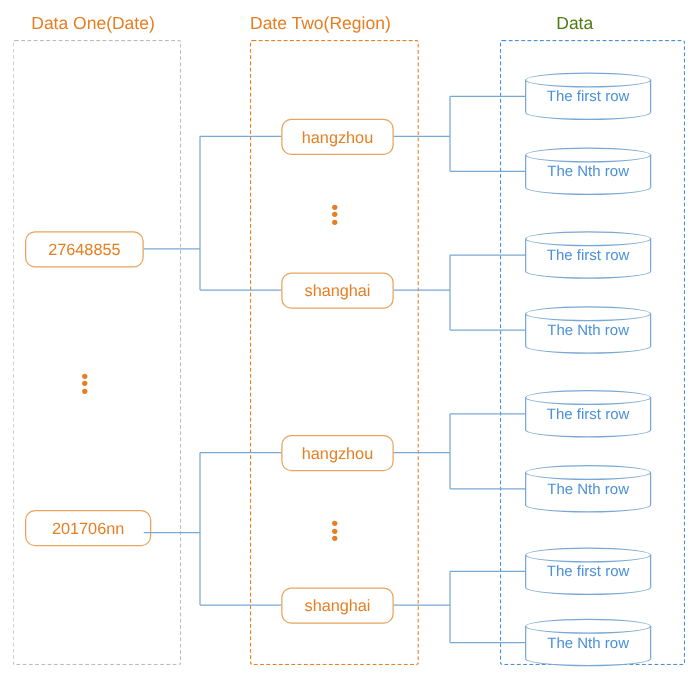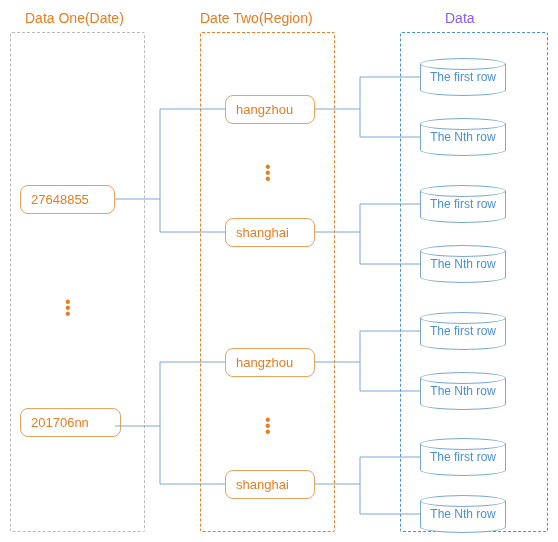--- a/index.html
+++ b/index.html
@@ -10,44 +10,44 @@
       height: 542px;
       position: relative;
       background: #fff;
     }
     .column-header {
       position: absolute;
       top: 10px;
       font-size: 14px;
     }
     .header-orange { color: #e67e22; }
-    .header-blue { color: #8b5cf6; }
+    .header-blue { color: #4d7c0f; }
     .dashed-box {
       position: absolute;
       border: 1px dashed;
       border-radius: 2px;
     }
     .box-grey { border-color: #bbb; }
     .box-orange { border-color: #e67e22; }
     .box-blue { border-color: #4a90d9; }
     .node {
       position: absolute;
       border-radius: 8px;
       padding: 6px 10px;
-      text-align: left;
+      text-align: center;
       background: #fff;
       font-size: 13px;
     }
     .node-orange {
       border: 1px solid #e8a35c;
       color: #e67e22;
     }
     .cylinder {
       position: absolute;
-      width: 86px;
+      width: 101px;
       height: 38px;
     }
     .cyl-body {
       position: absolute;
       top: 6px;
       left: 0;
       right: 0;
       bottom: 6px;
       border-left: 1px solid #7aa8d4;
       border-right: 1px solid #7aa8d4;

